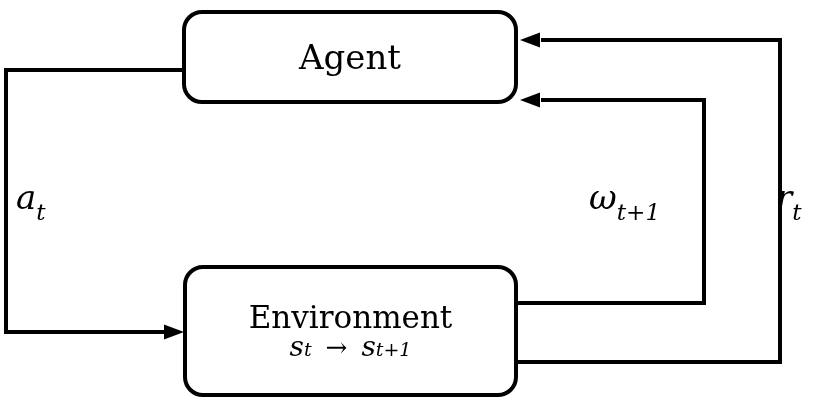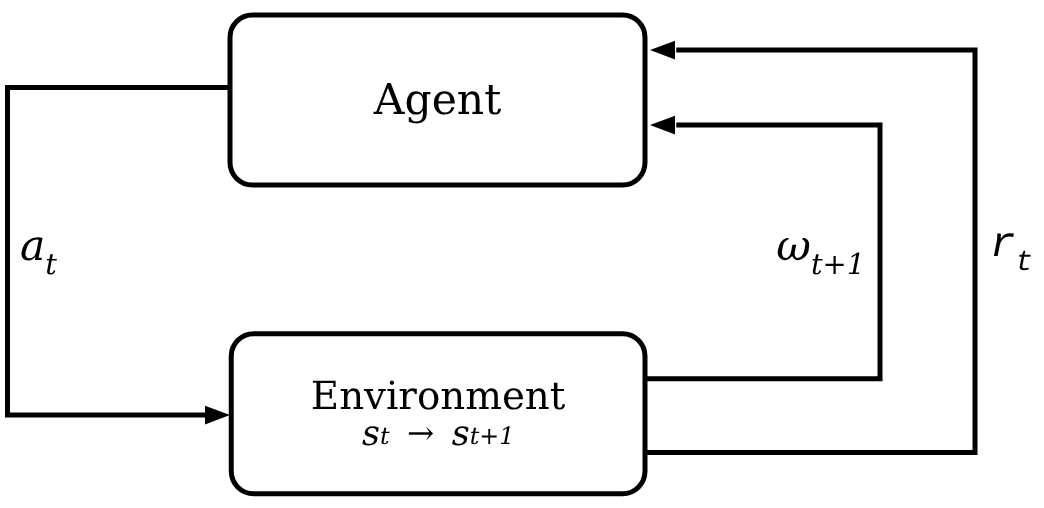--- a/index.html
+++ b/index.html
@@ -31,21 +31,21 @@
     background: #ffffff;
     display: flex;
     flex-direction: column;
     align-items: center;
     justify-content: center;
   }
   .agent-box {
     left: 182px;
     top: 10px;
     width: 336px;
-    height: 140px;
+    height: 94px;
   }
   .agent-box .node-title {
     font-size: 34px;
     line-height: 1;
   }
   .env-box {
     left: 183px;
     top: 265px;
     width: 335px;
     height: 132px;
@@ -75,22 +75,22 @@
     white-space: nowrap;
   }
   .math-label sub, .transition-line sub {
     font-size: 0.68em;
     font-style: italic;
     line-height: 0;
     position: relative;
     bottom: -0.12em;
   }
   .action-label { left: 16px; top: 177px; }
-  .observation-label { left: 621px; top: 177px; }
-  .reward-label { left: 792px; top: 177px; font-family: Liberation Mono, monospace; }
+  .observation-label { left: 589px; top: 177px; }
+  .reward-label { left: 776px; top: 177px; }
 </style>
 </head>
 <body>
 
 <div class="canvas">
 
   <svg class="wires" viewBox="0 0 835 406" aria-hidden="true">
 
     <path d="M 186 70 H 6 V 332 H 165" fill="none" stroke="#000000" stroke-width="4"></path>
     <polygon points="184,332 164,324.5 164,339.5" fill="#000000"></polygon>

